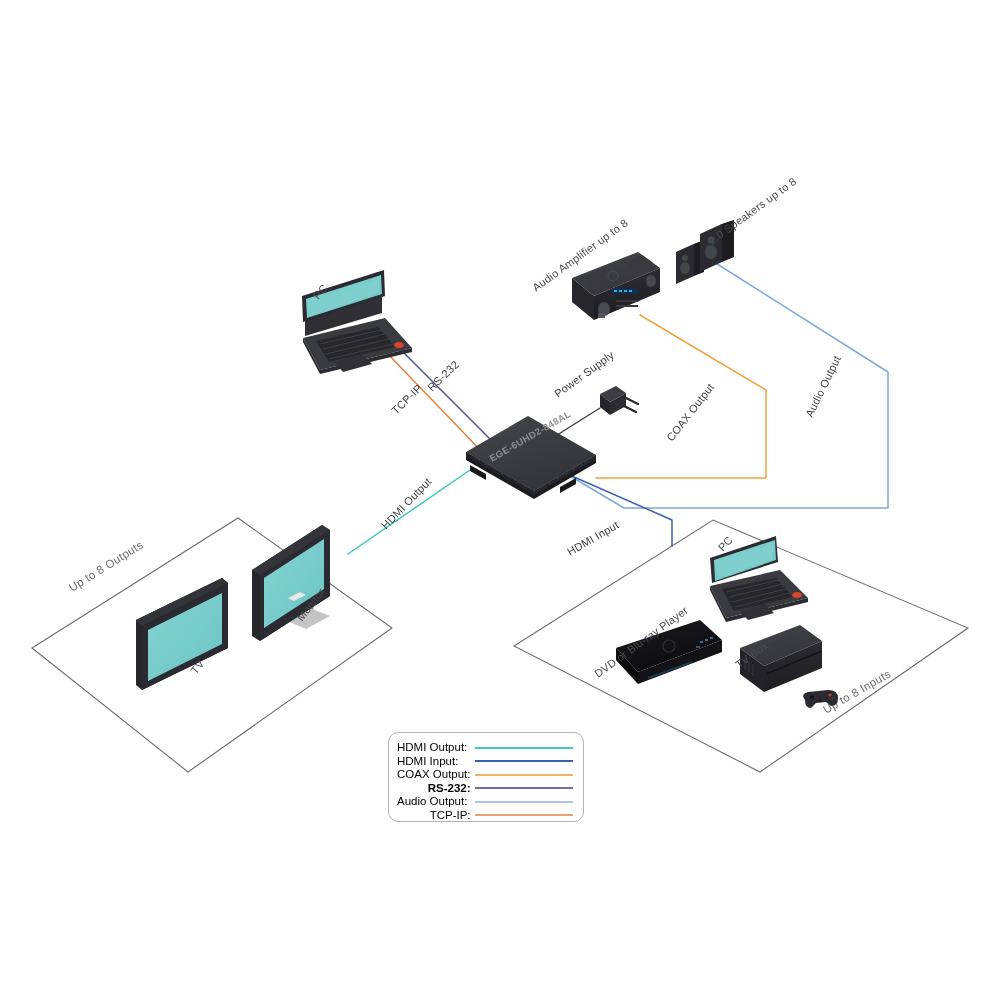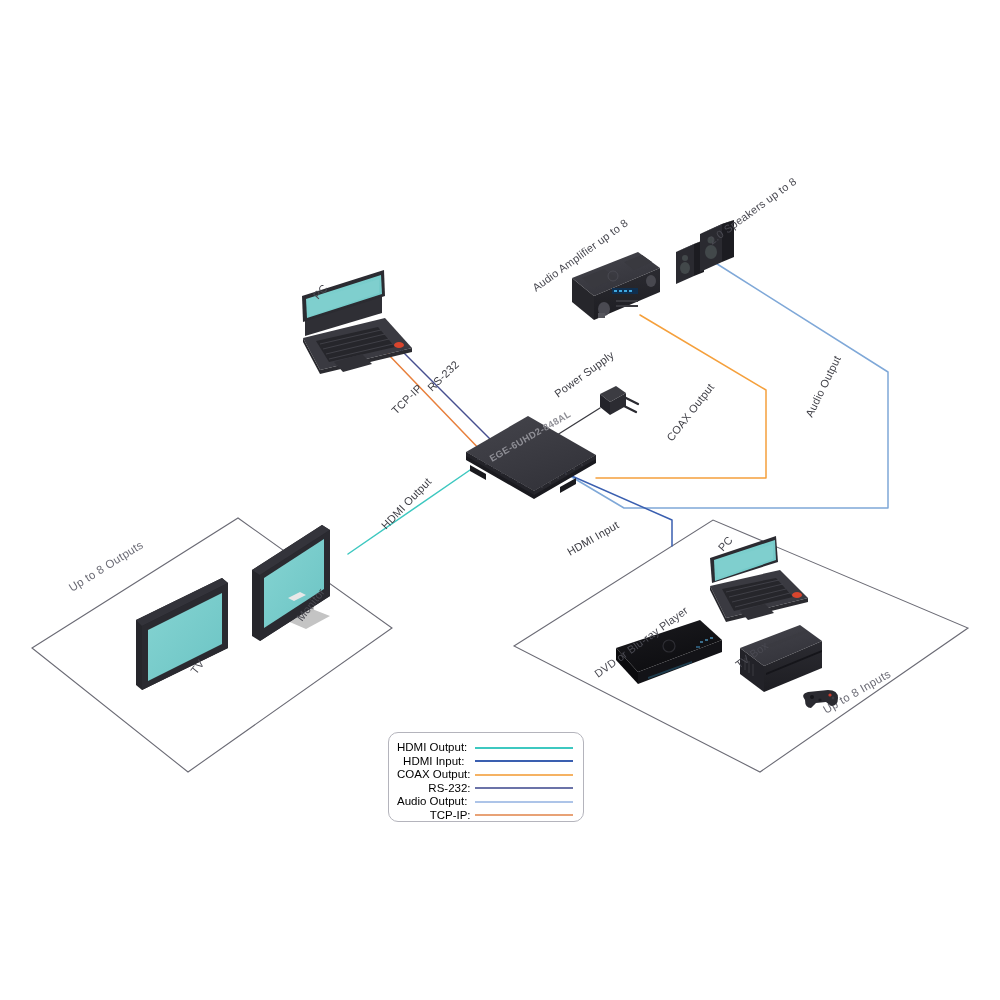--- a/index.html
+++ b/index.html
@@ -339,33 +339,33 @@
               box-sizing:border-box; padding:9px 10px 8px 8px;">
     <table style="width:100%; border-collapse:collapse;">
       <tbody>
         <tr>
           <td class="legend-text" style="text-align:left; white-space:nowrap; padding:0 4px 2px 0; line-height:11.5px;margin-left:35px;">HDMI Output:</td>
           <td style="width:100%; padding:0 0 2px 0;">
             <div style="height:2.4px; background:#3dc8c0; width:100%;"></div>
           </td>
         </tr>
         <tr>
-          <td class="legend-text" style="text-align:center; white-space:nowrap; padding:0 4px 2px 0; line-height:11.5px;">HDMI Input:</td>
+          <td class="legend-text" style="text-align:left; white-space:nowrap; padding:0 4px 2px 0; line-height:11.5px;">HDMI Input:</td>
           <td style="padding:0 0 2px 0;">
             <div style="height:2.4px; background:#3a5fb0; width:100%;"></div>
           </td>
         </tr>
         <tr>
           <td class="legend-text" style="text-align:left; white-space:nowrap; padding:0 4px 2px 0; line-height:11.5px;">COAX Output:</td>
           <td style="padding:0 0 2px 0;">
             <div style="height:2.4px; background:#f5b263; width:100%;"></div>
           </td>
         </tr>
         <tr>
-          <td class="legend-text" style="text-align:right; white-space:nowrap; padding:0 4px 2px 0; line-height:11.5px;">RS-232:</td>
+          <td class="legend-text" style="text-align:right; white-space:nowrap; padding:0 4px 2px 0; line-height:11.5px;font-weight:bold;">RS-232:</td>
           <td style="padding:0 0 2px 0;">
             <div style="height:2.4px; background:#6b73a8; width:100%;"></div>
           </td>
         </tr>
         <tr>
           <td class="legend-text" style="text-align:left; white-space:nowrap; padding:0 4px 2px 0; line-height:11.5px;">Audio Output:</td>
           <td style="padding:0 0 2px 0;">
             <div style="height:2.4px; background:#adc4e8; width:100%;"></div>
           </td>
         </tr>

